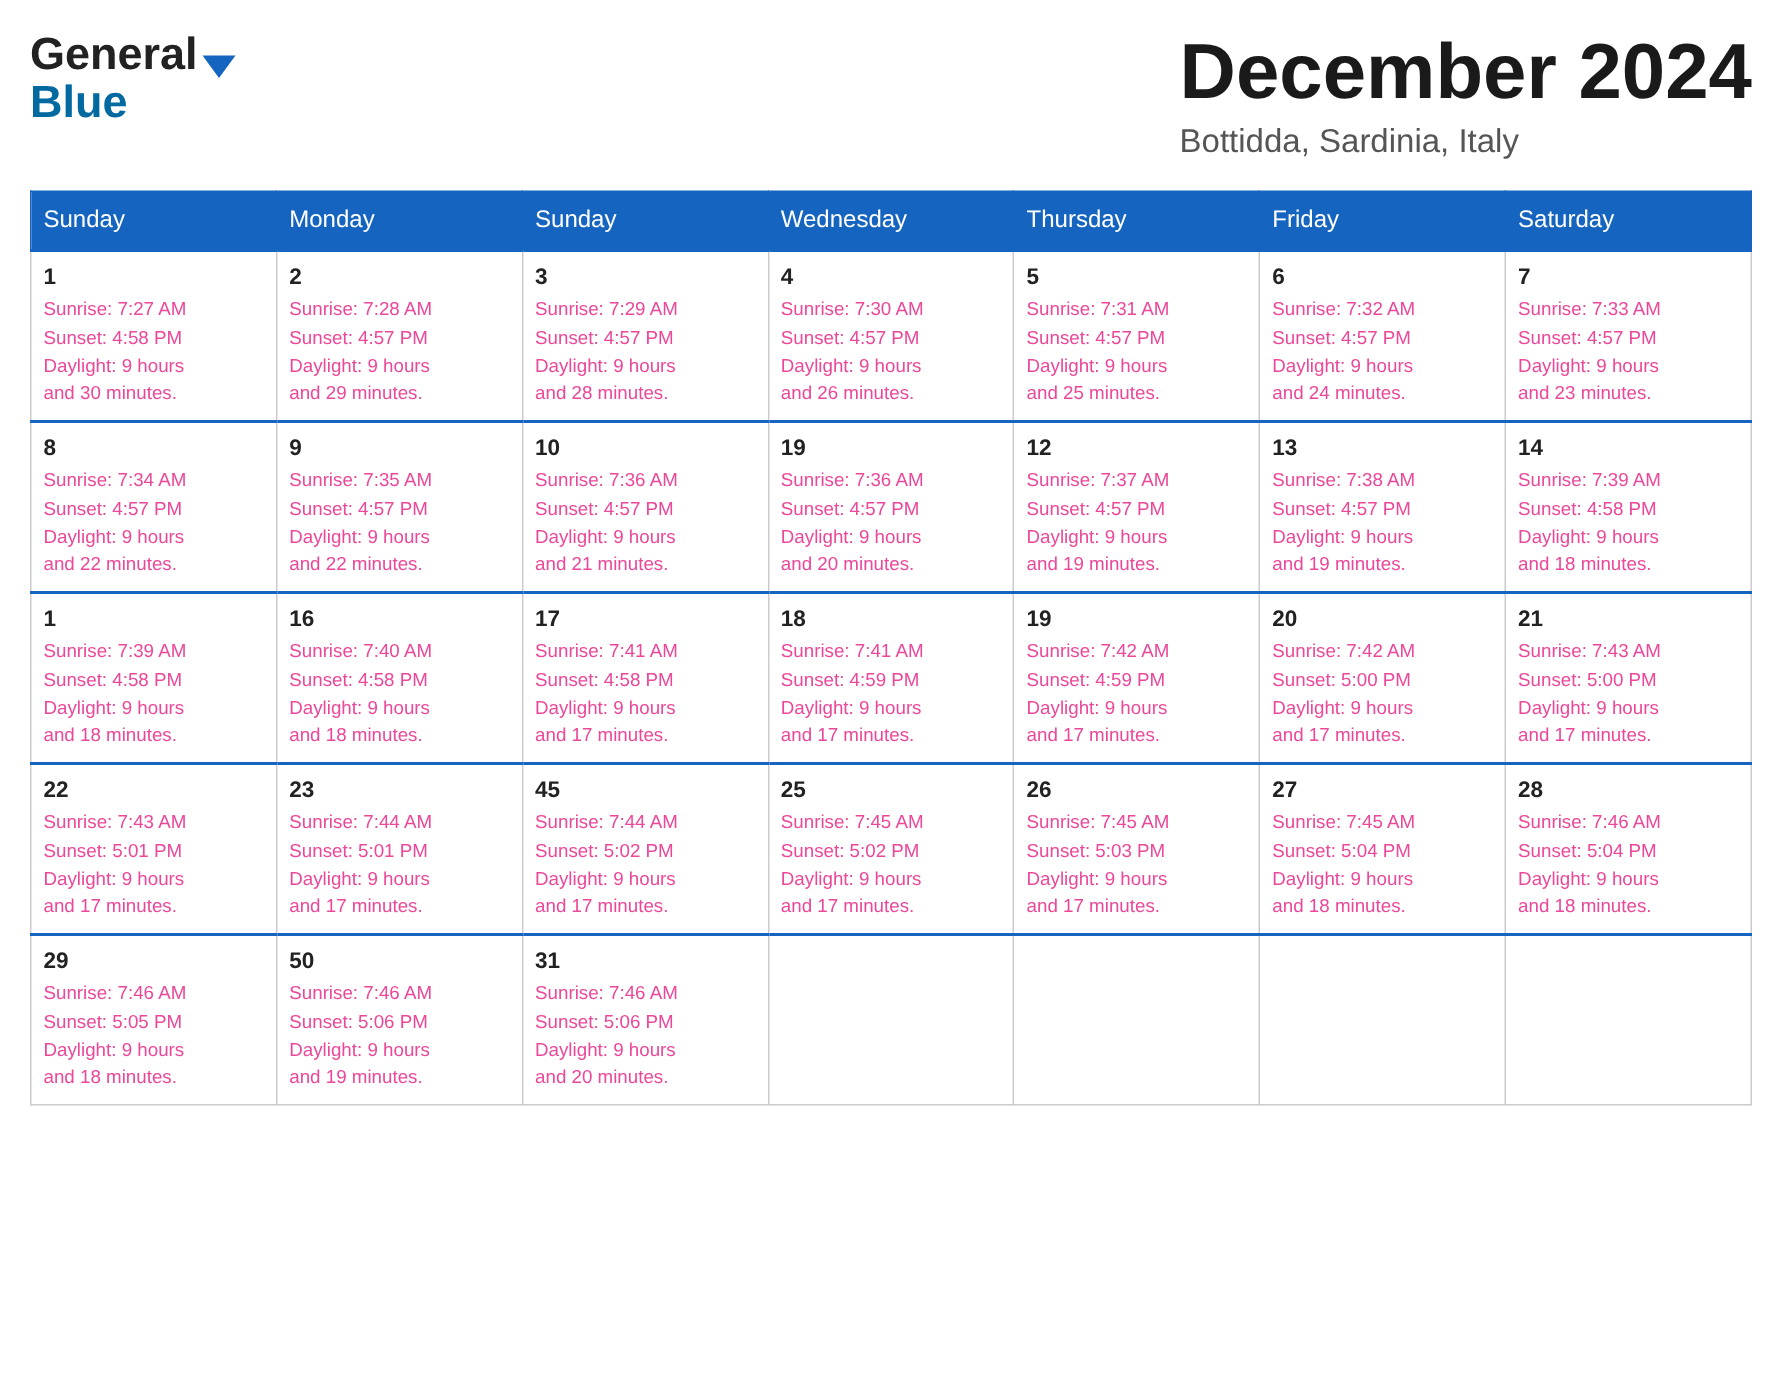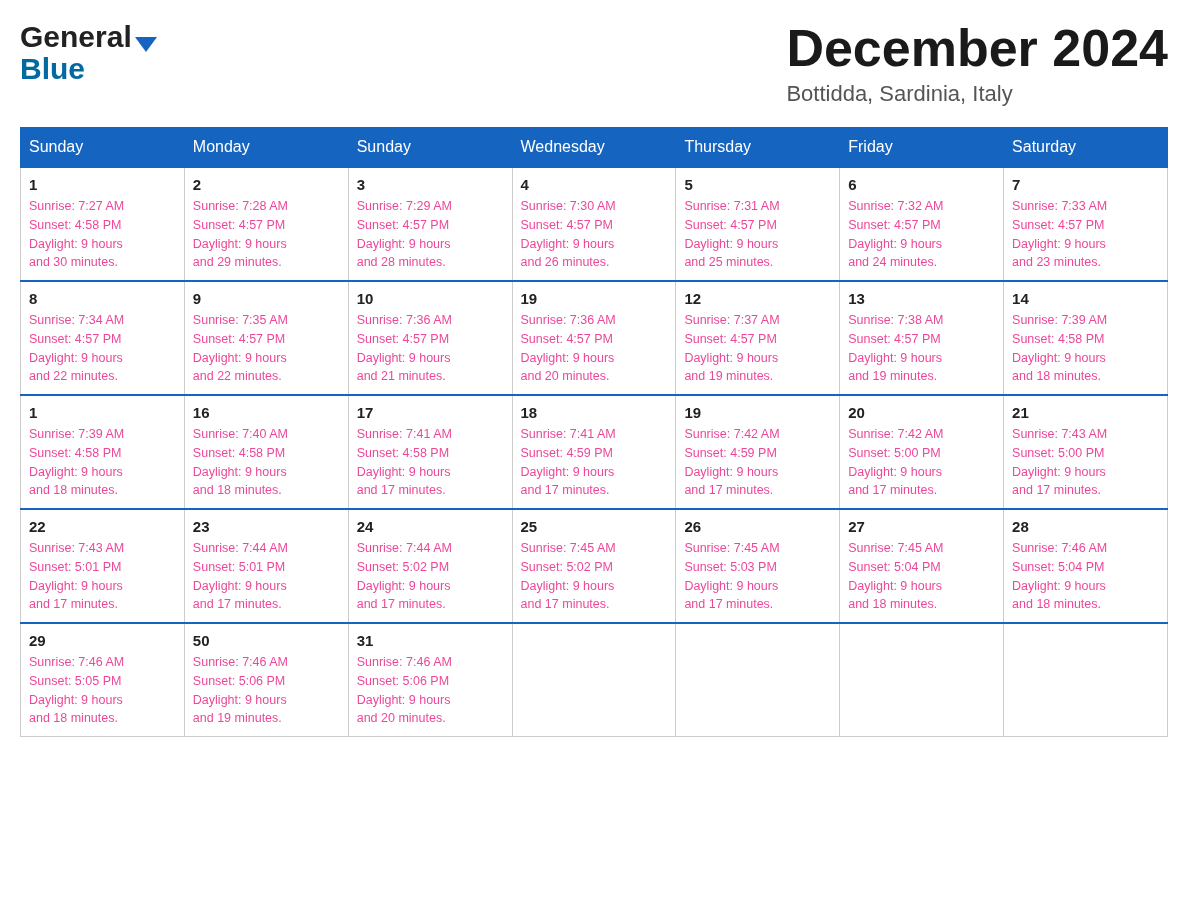--- a/index.html
+++ b/index.html
@@ -295,21 +295,21 @@
       </td>
         <td>
         <div class="day-number">23</div>
         <div class="day-info">
           Sunrise: 7:44 AM<br>
           Sunset: 5:01 PM<br>
           Daylight: 9 hours<br>and 17 minutes.
         </div>
       </td>
         <td>
-        <div class="day-number">24</div>
+        <div class="day-number">45</div>
         <div class="day-info">
           Sunrise: 7:44 AM<br>
           Sunset: 5:02 PM<br>
           Daylight: 9 hours<br>and 17 minutes.
         </div>
       </td>
         <td>
         <div class="day-number">25</div>
         <div class="day-info">
           Sunrise: 7:45 AM<br>

